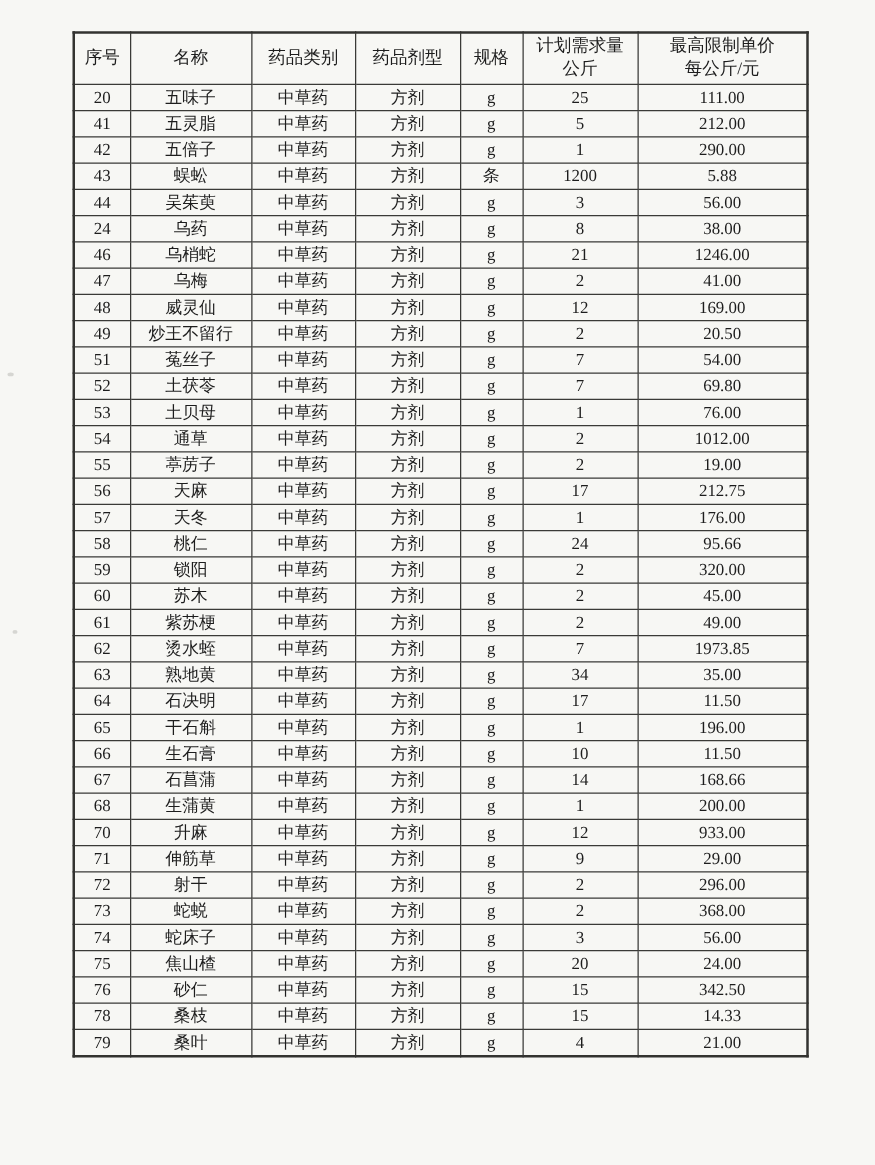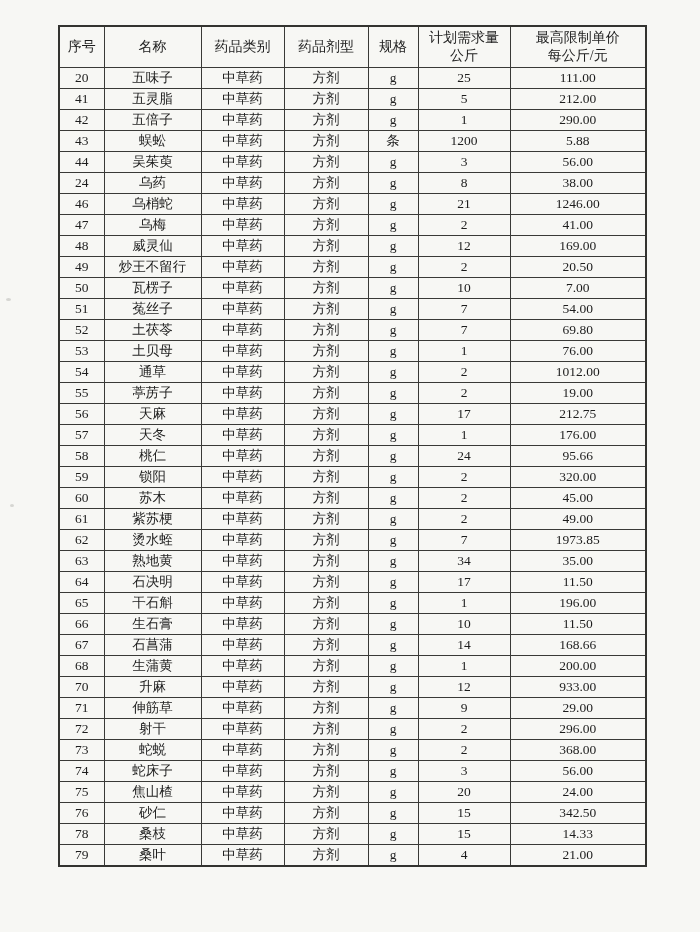--- a/index.html
+++ b/index.html
@@ -181,29 +181,20 @@
         <tr>
           <td>49</td>
           <td>炒王不留行</td>
           <td>中草药</td>
           <td>方剂</td>
           <td>g</td>
           <td>2</td>
           <td>20.50</td>
         </tr>
         <tr>
-          <td>50</td>
-          <td>瓦楞子</td>
-          <td>中草药</td>
-          <td>方剂</td>
-          <td>g</td>
-          <td>10</td>
-          <td>7.00</td>
-        </tr>
-        <tr>
           <td>51</td>
           <td>菟丝子</td>
           <td>中草药</td>
           <td>方剂</td>
           <td>g</td>
           <td>7</td>
           <td>54.00</td>
         </tr>
         <tr>
           <td>52</td>

